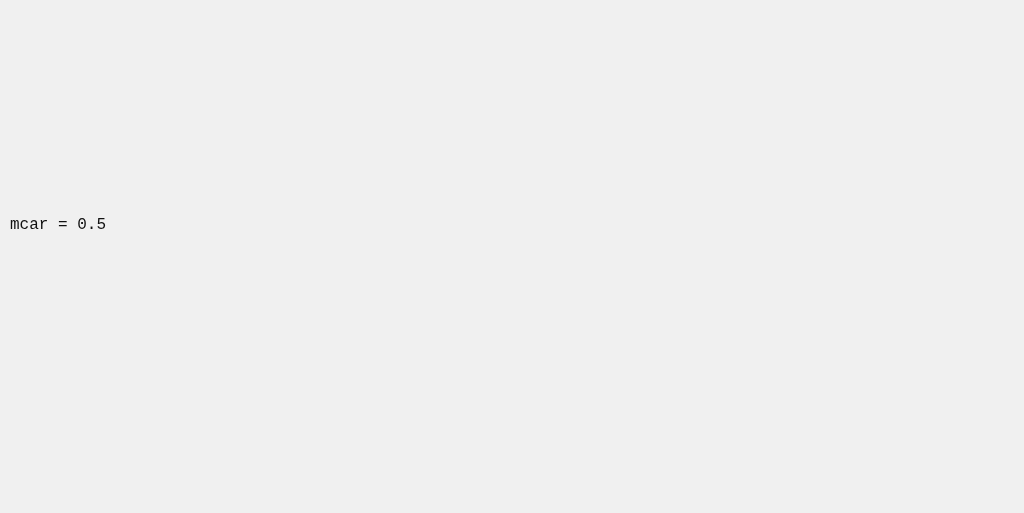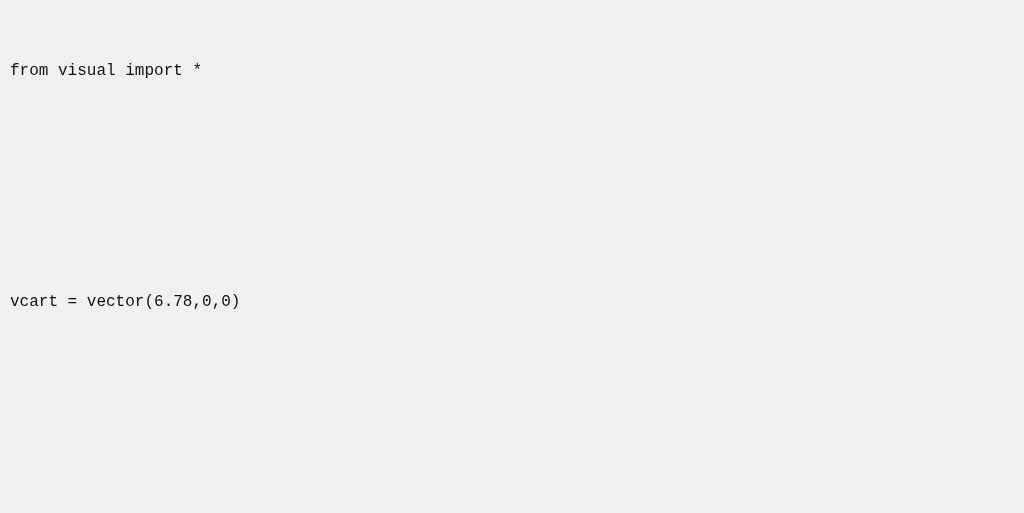--- a/index.html
+++ b/index.html
@@ -23,24 +23,23 @@
 
     .line {
       display: block;
       min-height: 1.6em;
     }
   </style>
 </head>
 <body>
 
 <div class="code-block">
-  <span class="line">from visual import *</span>
   <span class="line">&nbsp;</span>
   <span class="line">&nbsp;</span>
-  <span class="line">vcart = vector(6.78,0,0)</span>
+  <span class="line">mcar = 0.5</span>
   
   
   
   
   
   
   
   
   
   

